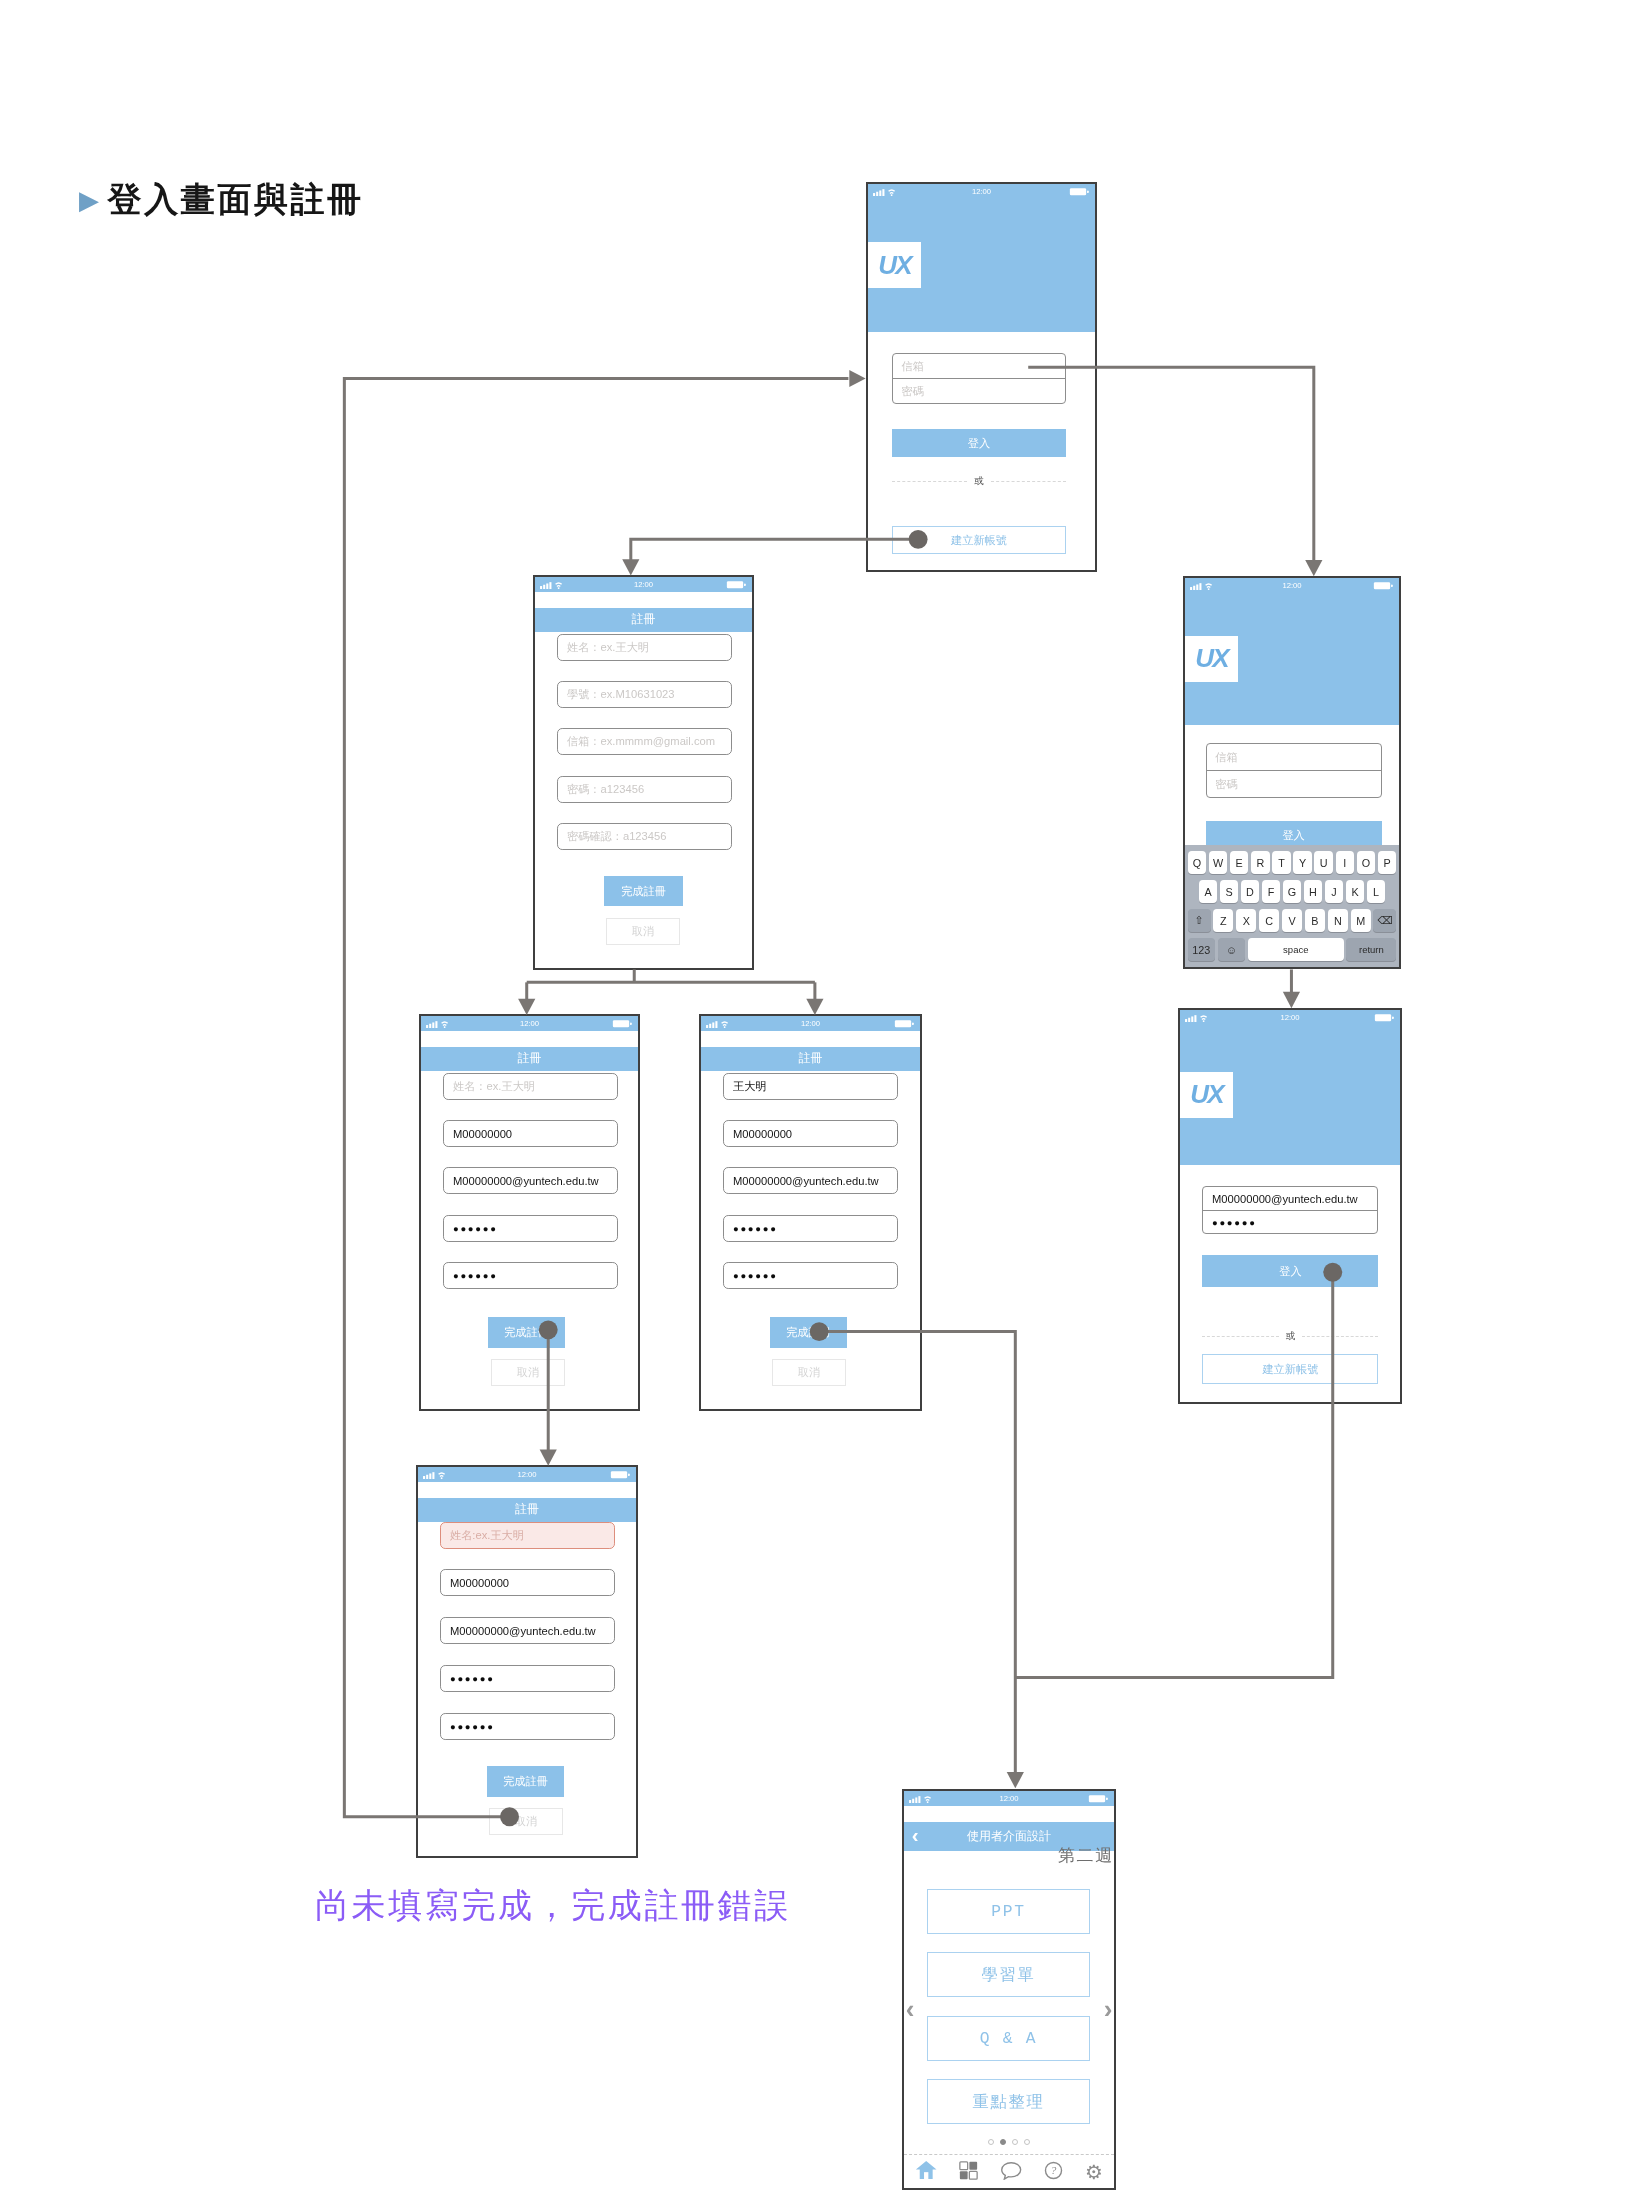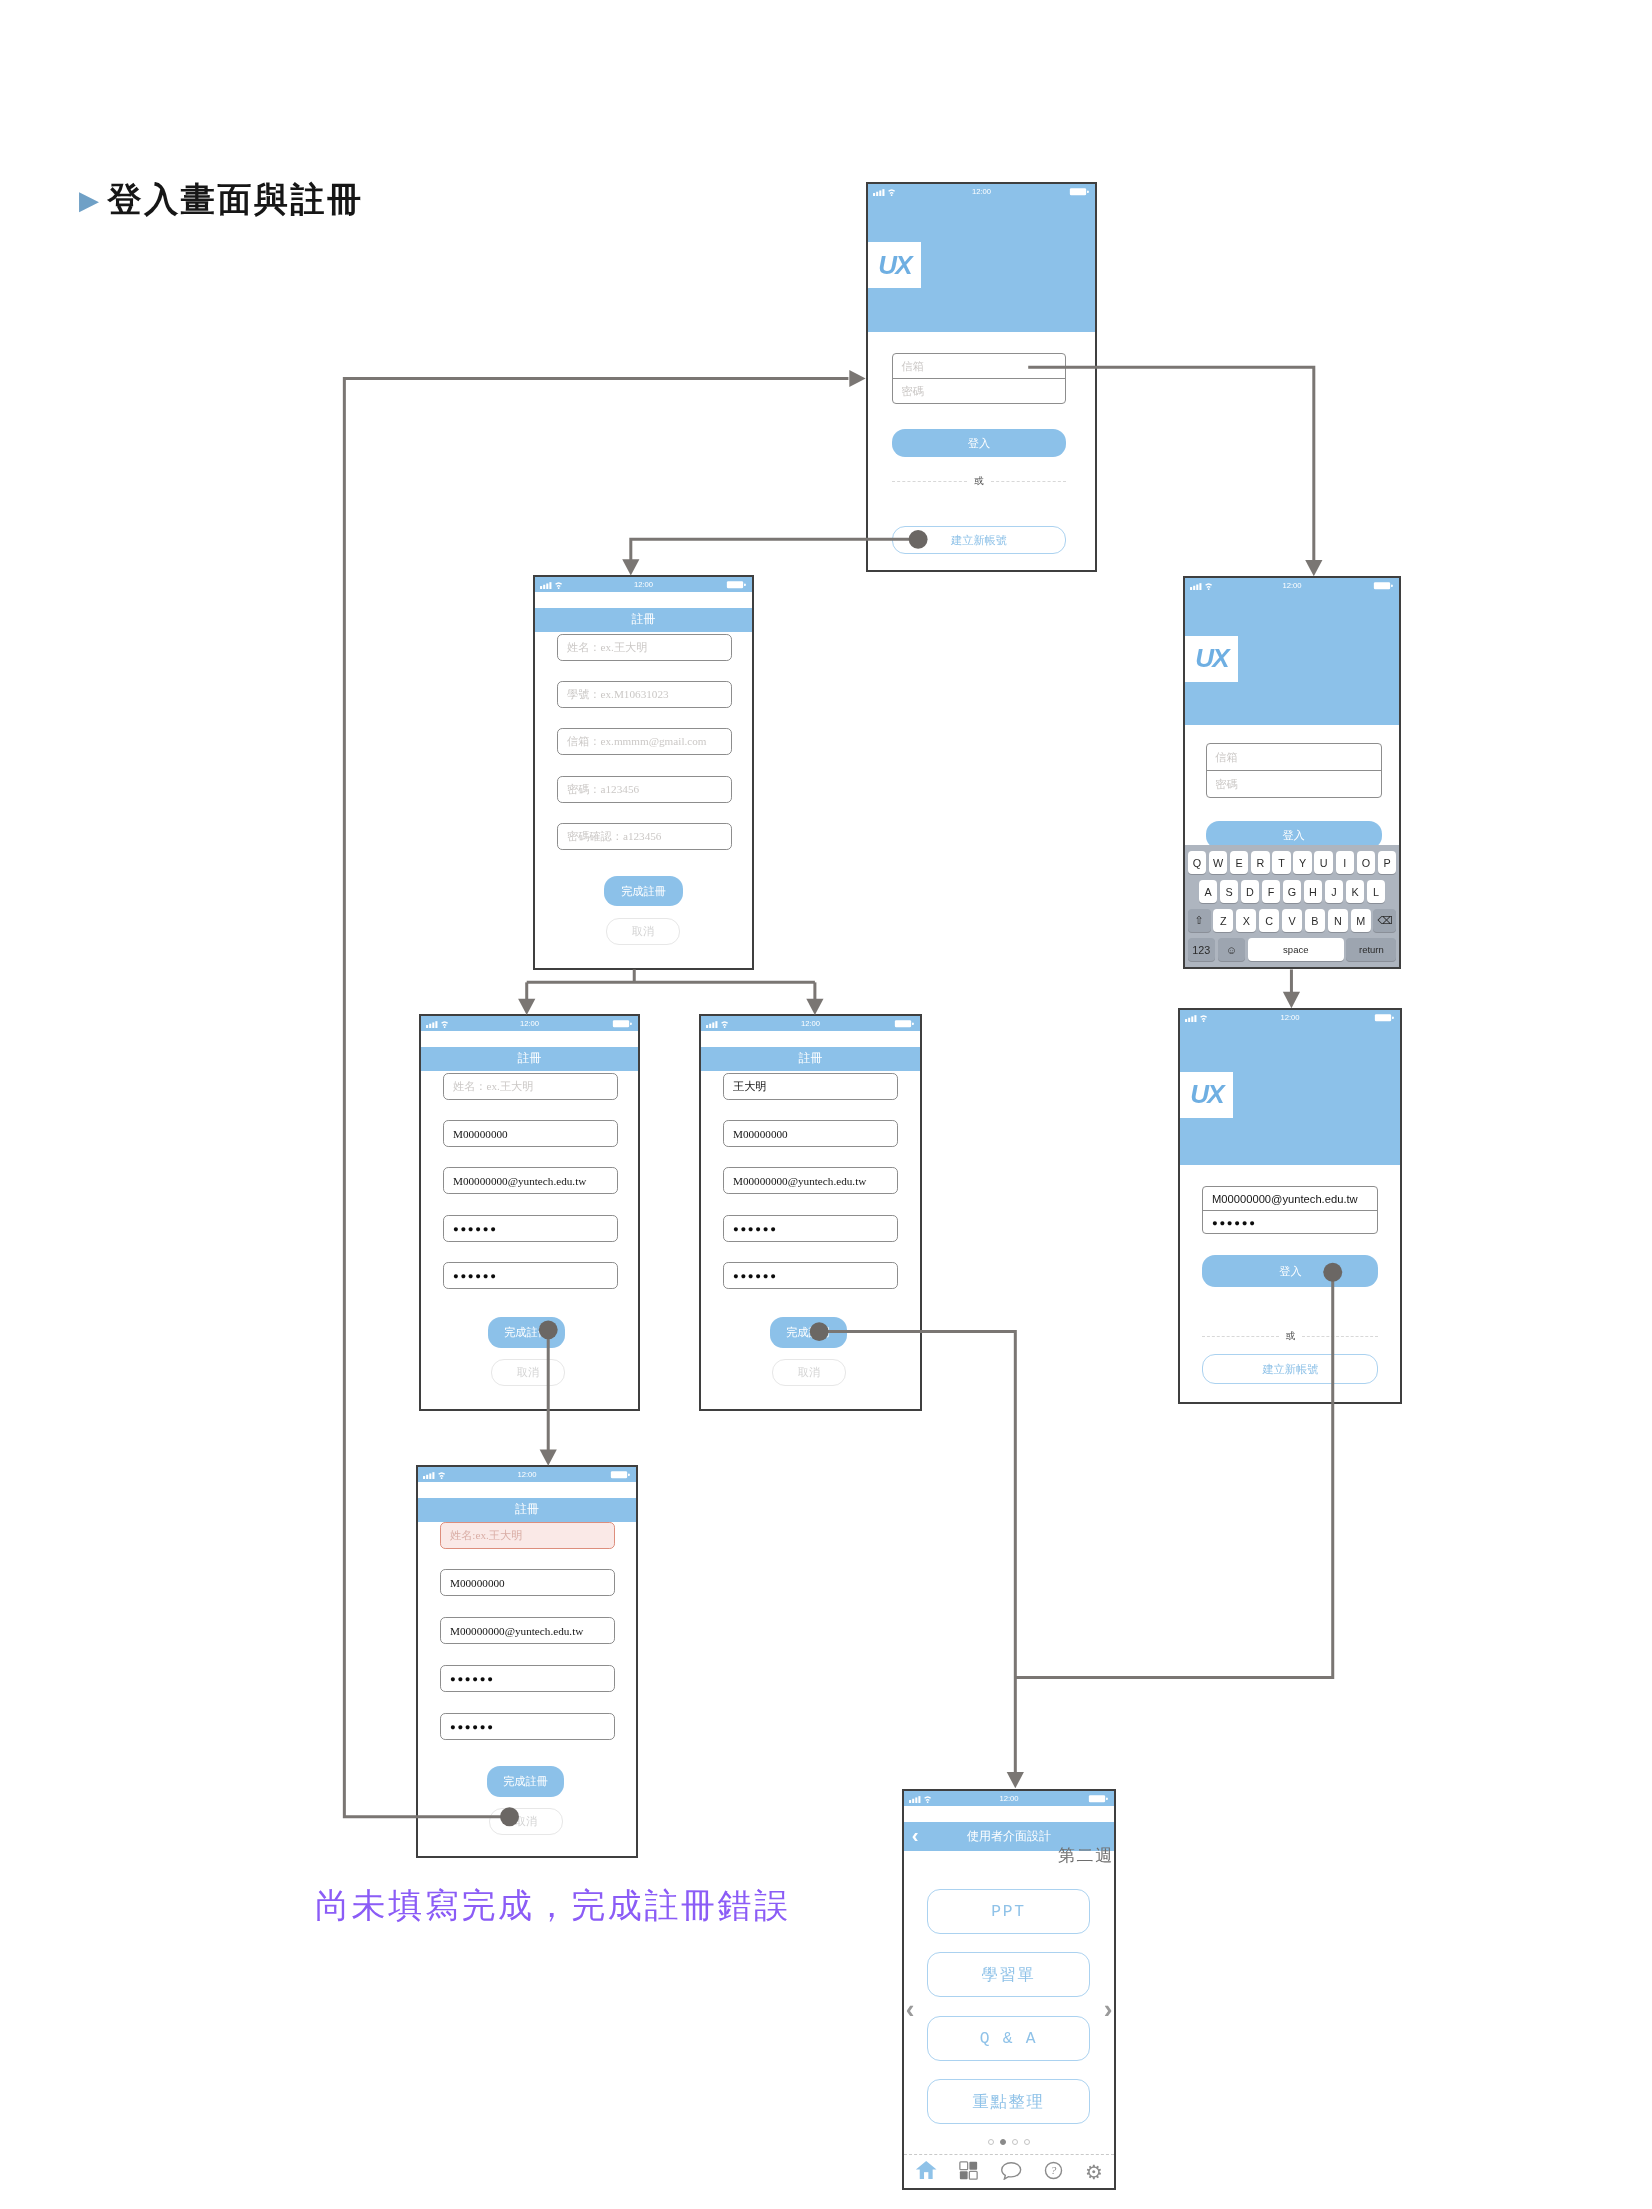--- a/index.html
+++ b/index.html
@@ -35,32 +35,32 @@
         font-style:italic;font-weight:bold;font-size:26px;color:#6FAFE2;letter-spacing:-1.7px;}
 
   .combo{position:absolute;left:24px;width:174px;border:1.3px solid #8d8d8d;border-radius:4px;
          background:#fff;box-sizing:border-box;}
   .combo-row{height:24px;display:flex;align-items:center;padding:0 8.6px;}
   .combo-row.second{border-top:1.3px solid #8d8d8d;}
   .ph{color:#CBC8C6;font-size:11.2px;}
   .filled{color:#151515;font-size:11.2px;}
   .pwdots{color:#0c0c0c;font-size:9.5px;letter-spacing:1.7px;font-weight:bold;}
 
-  .btn{position:absolute;display:flex;align-items:center;justify-content:center;border-radius:13px;
+  .btn{position:absolute;display:flex;align-items:center;justify-content:center;border-radius:0;
        font-size:11.2px;box-sizing:border-box;}
   .btn.primary{background:#8CC1E9;color:#fff;}
   .btn.outline-blue{background:#fff;border:1.3px solid #ABD2F0;color:#8FC2E8;font-family:Liberation Mono, monospace;}
   .btn.cancel{background:#fff;border:1.3px solid #E7E7E7;color:#D4D4D4;}
 
   .or-row{position:absolute;left:24px;width:174px;display:flex;align-items:center;gap:6.9px;}
   .or-row .hr{flex:1;border-top:0.9px dashed #d8d8d8;}
   .or-row .or-t{font-size:9.5px;color:#4a4a4a;}
 
   .field{position:absolute;left:22.4px;width:175px;height:27px;border:1.3px solid #8d8d8d;border-radius:5.2px;
-         background:#fff;display:flex;align-items:center;padding:0 8.6px;box-sizing:border-box;font-family:Liberation Serif, serif;}
+         background:#fff;display:flex;align-items:center;padding:0 8.6px;box-sizing:border-box;}
   .field.error{background:#FAE9E7;border-color:#DD8E7D;}
   .field.error .ph{color:#D9ADA5;}
 
   
   .kb{position:absolute;left:0;right:0;bottom:0;height:122px;background:#AEB5BF;
       padding:6px 2.6px 3.4px;box-sizing:border-box;z-index:3;}
   .kb-row{display:flex;gap:2.6px;margin-bottom:6px;}
   .kb-row.r2{margin:0 11.2px 6px;}
   .key{flex:1;height:23px;background:#fff;border-radius:3.9px;box-shadow:0 0.9px 0 #8a8f98;
        display:flex;align-items:center;justify-content:center;font-size:10.8px;color:#2b2b2b;}

